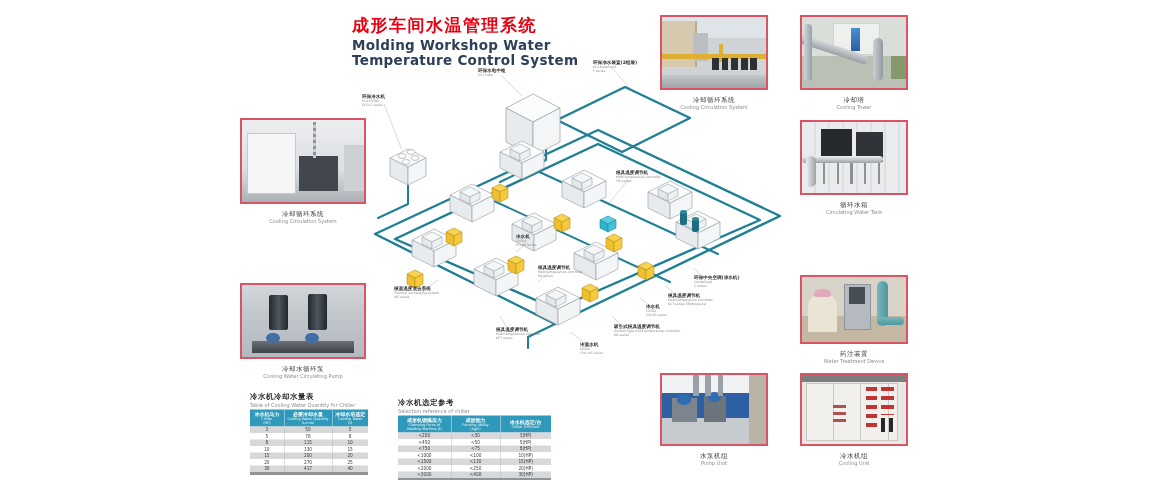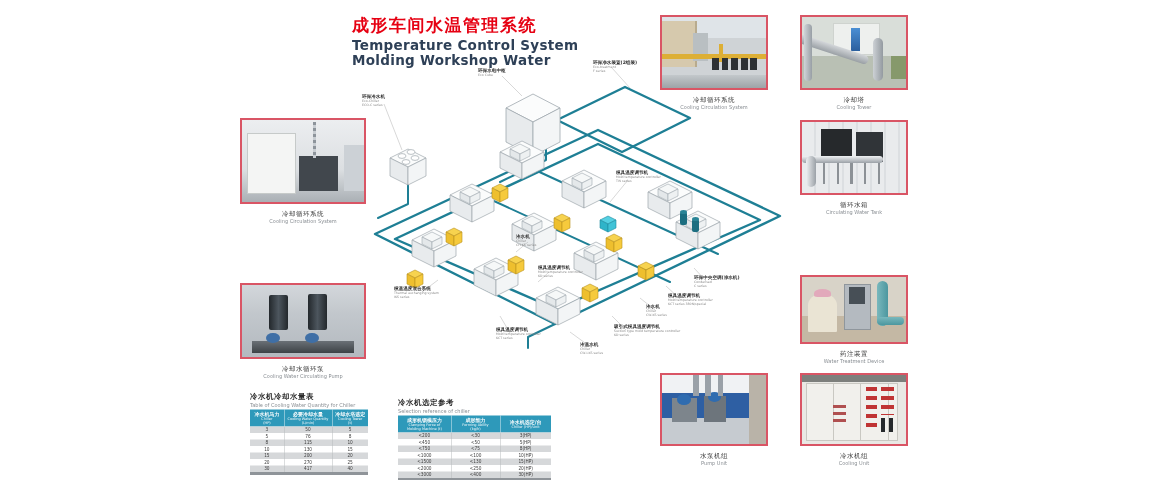--- a/index.html
+++ b/index.html
@@ -98,22 +98,22 @@
   .lbl-zh { font-size:4.6px; fill:#333; font-weight:bold; }
   .lbl-en { font-size:3.2px; fill:#8a8a8a; }
 </style>
 </head>
 <body>
 
 <div class="page">
 
   <div class="abs title-zh">成形车间水温管理系统</div>
   <div class="abs title-en">
+    <div>Molding Workshop Water</div>
     <div>Temperature Control System</div>
-    <div>Molding Workshop Water</div>
   </div>
 
   <div class="photo p1" style="left:240px;top:118px;width:126px;height:86px;">
     <i class="s1"></i>
       <i class="s2"></i>
       <i class="s3"></i>
       <i class="s4"></i>
   </div>
   <div class="cap" style="left:220px;top:209px;width:332px;">
     <div class="zh">冷却循环系统</div>

